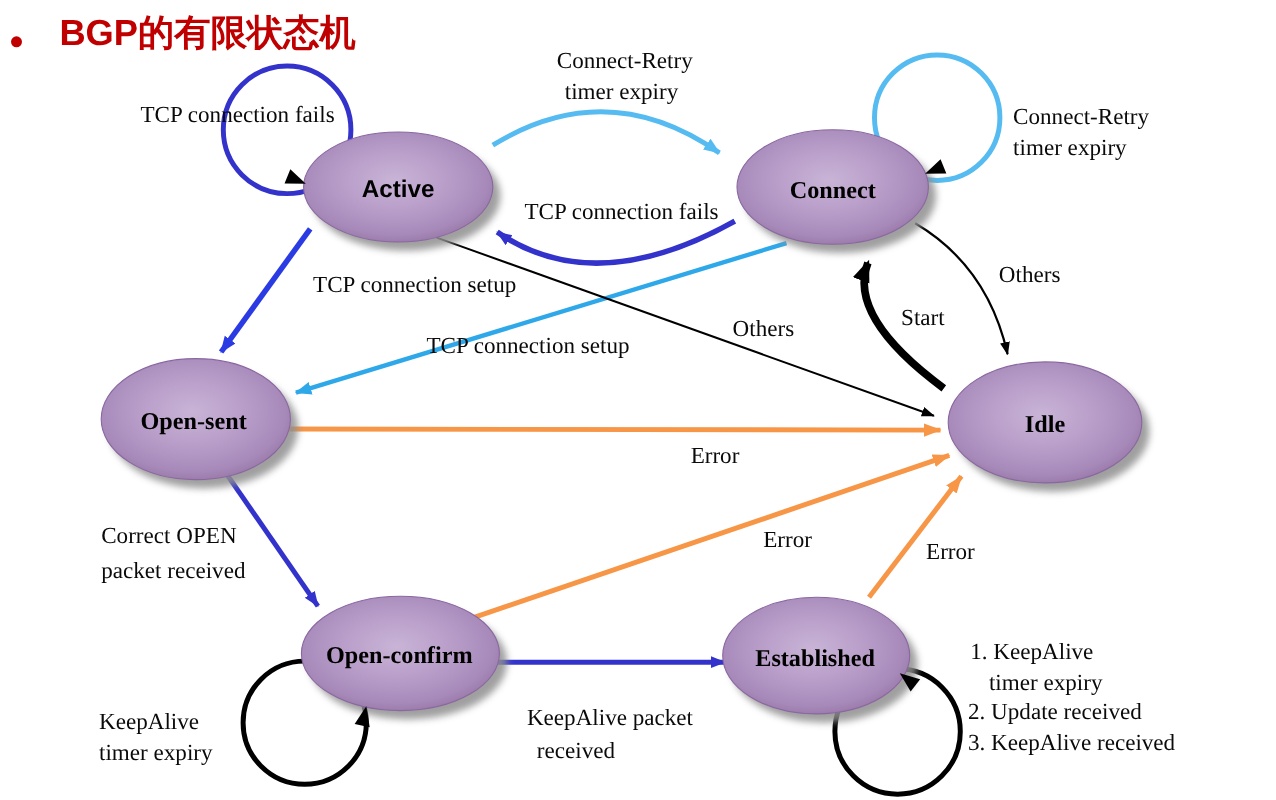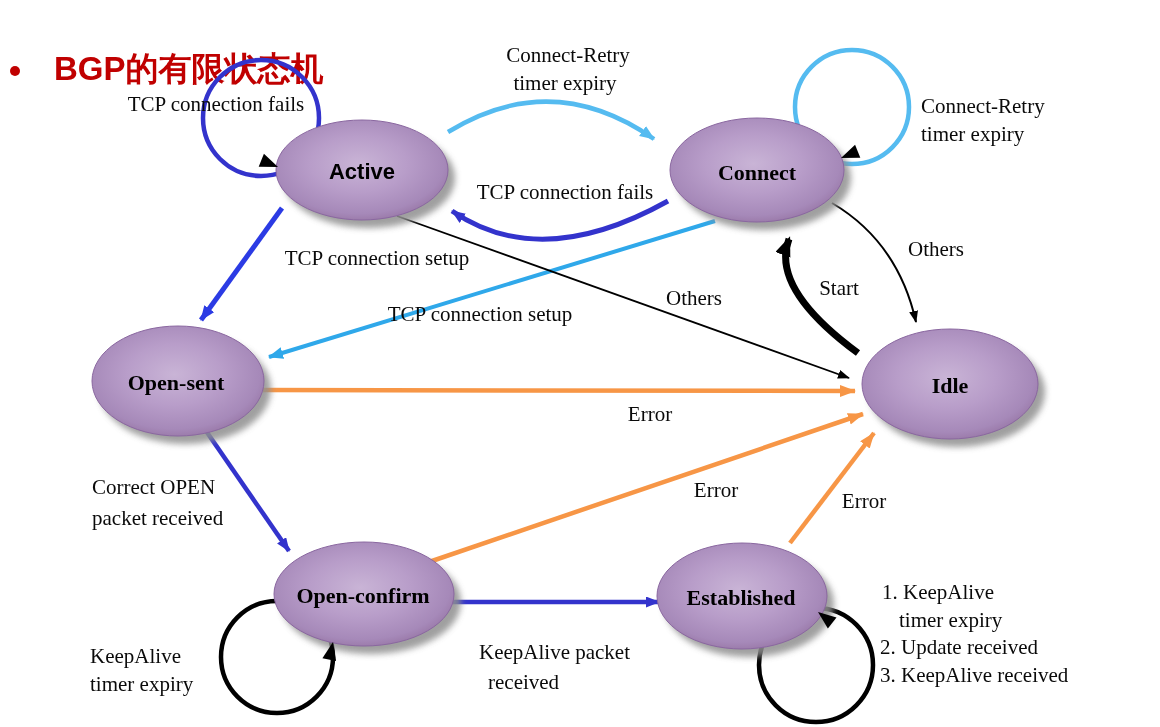--- a/index.html
+++ b/index.html
@@ -1,18 +1,18 @@
 <!DOCTYPE html>
 <html><head>
 <meta charset="utf-8">
 <style>
   html,body{margin:0;padding:0;background:#ffffff;}
   #stage{position:relative;width:1160px;height:727px;background:#ffffff;overflow:hidden;
          font-family:"Liberation Serif","DejaVu Serif",serif;}
-  #title-row{position:absolute;left:10px;top:12px;display:flex;align-items:flex-start;margin-top:39px;}
+  #title-row{position:absolute;left:10px;top:12px;display:flex;align-items:center;}
   #title-dot{width:10px;height:10px;border-radius:50%;background:#C00000;margin-top:15px;}
   #title-text{margin-left:34px;font-family:"Liberation Sans","DejaVu Sans",sans-serif;
               font-weight:bold;font-size:33px;line-height:36px;color:#C00000;}
   svg{position:absolute;left:0;top:0;}
   .lbl{font-family:"Liberation Serif","DejaVu Serif",serif;font-size:21px;fill:#0a0a0a;}
   .state{font-family:"Liberation Serif","DejaVu Serif",serif;font-size:22px;font-weight:bold;fill:#000;}
   .state-sans{font-family:"Liberation Sans","DejaVu Sans",sans-serif;font-size:22px;font-weight:bold;fill:#000;}
 </style>
 </head>
 <body>

